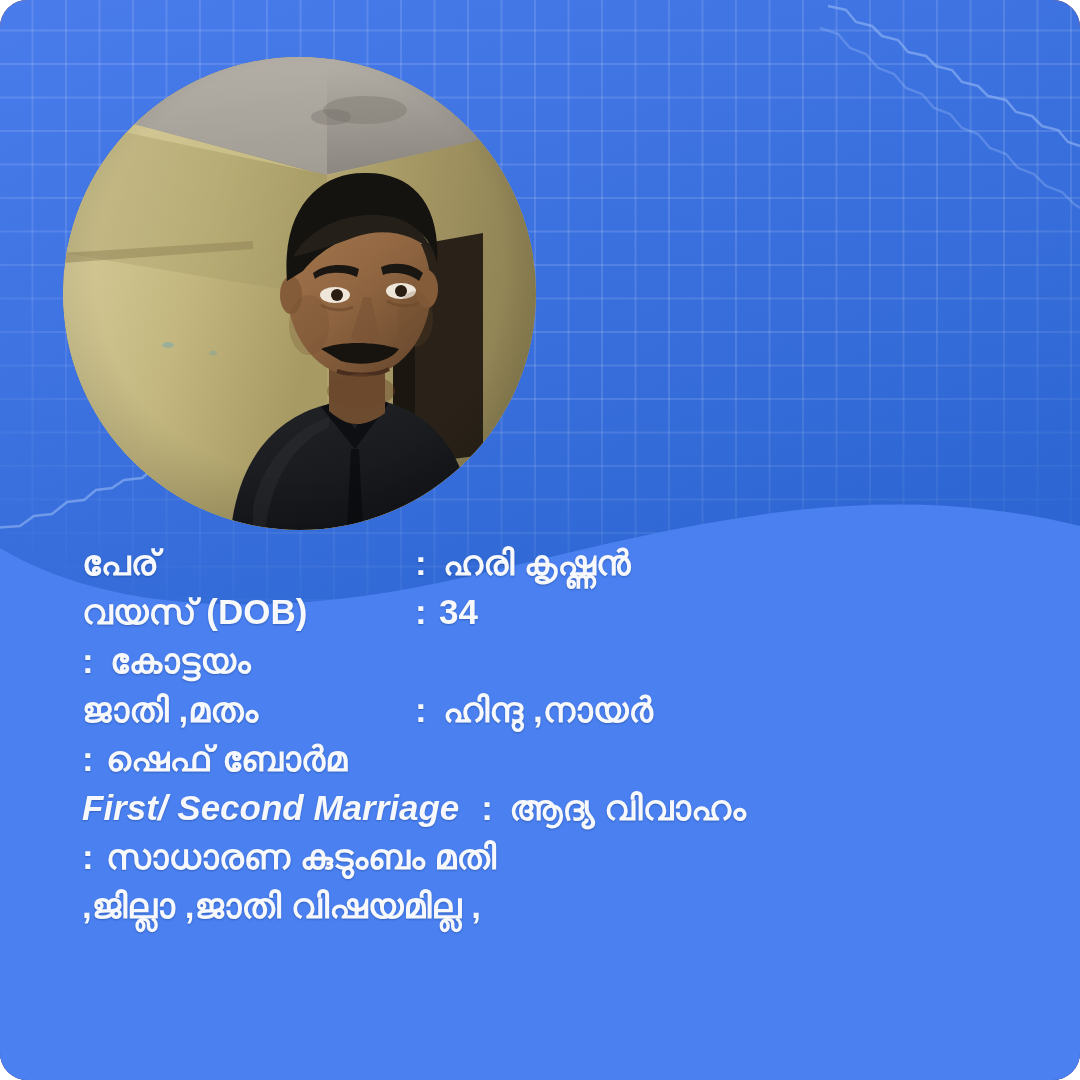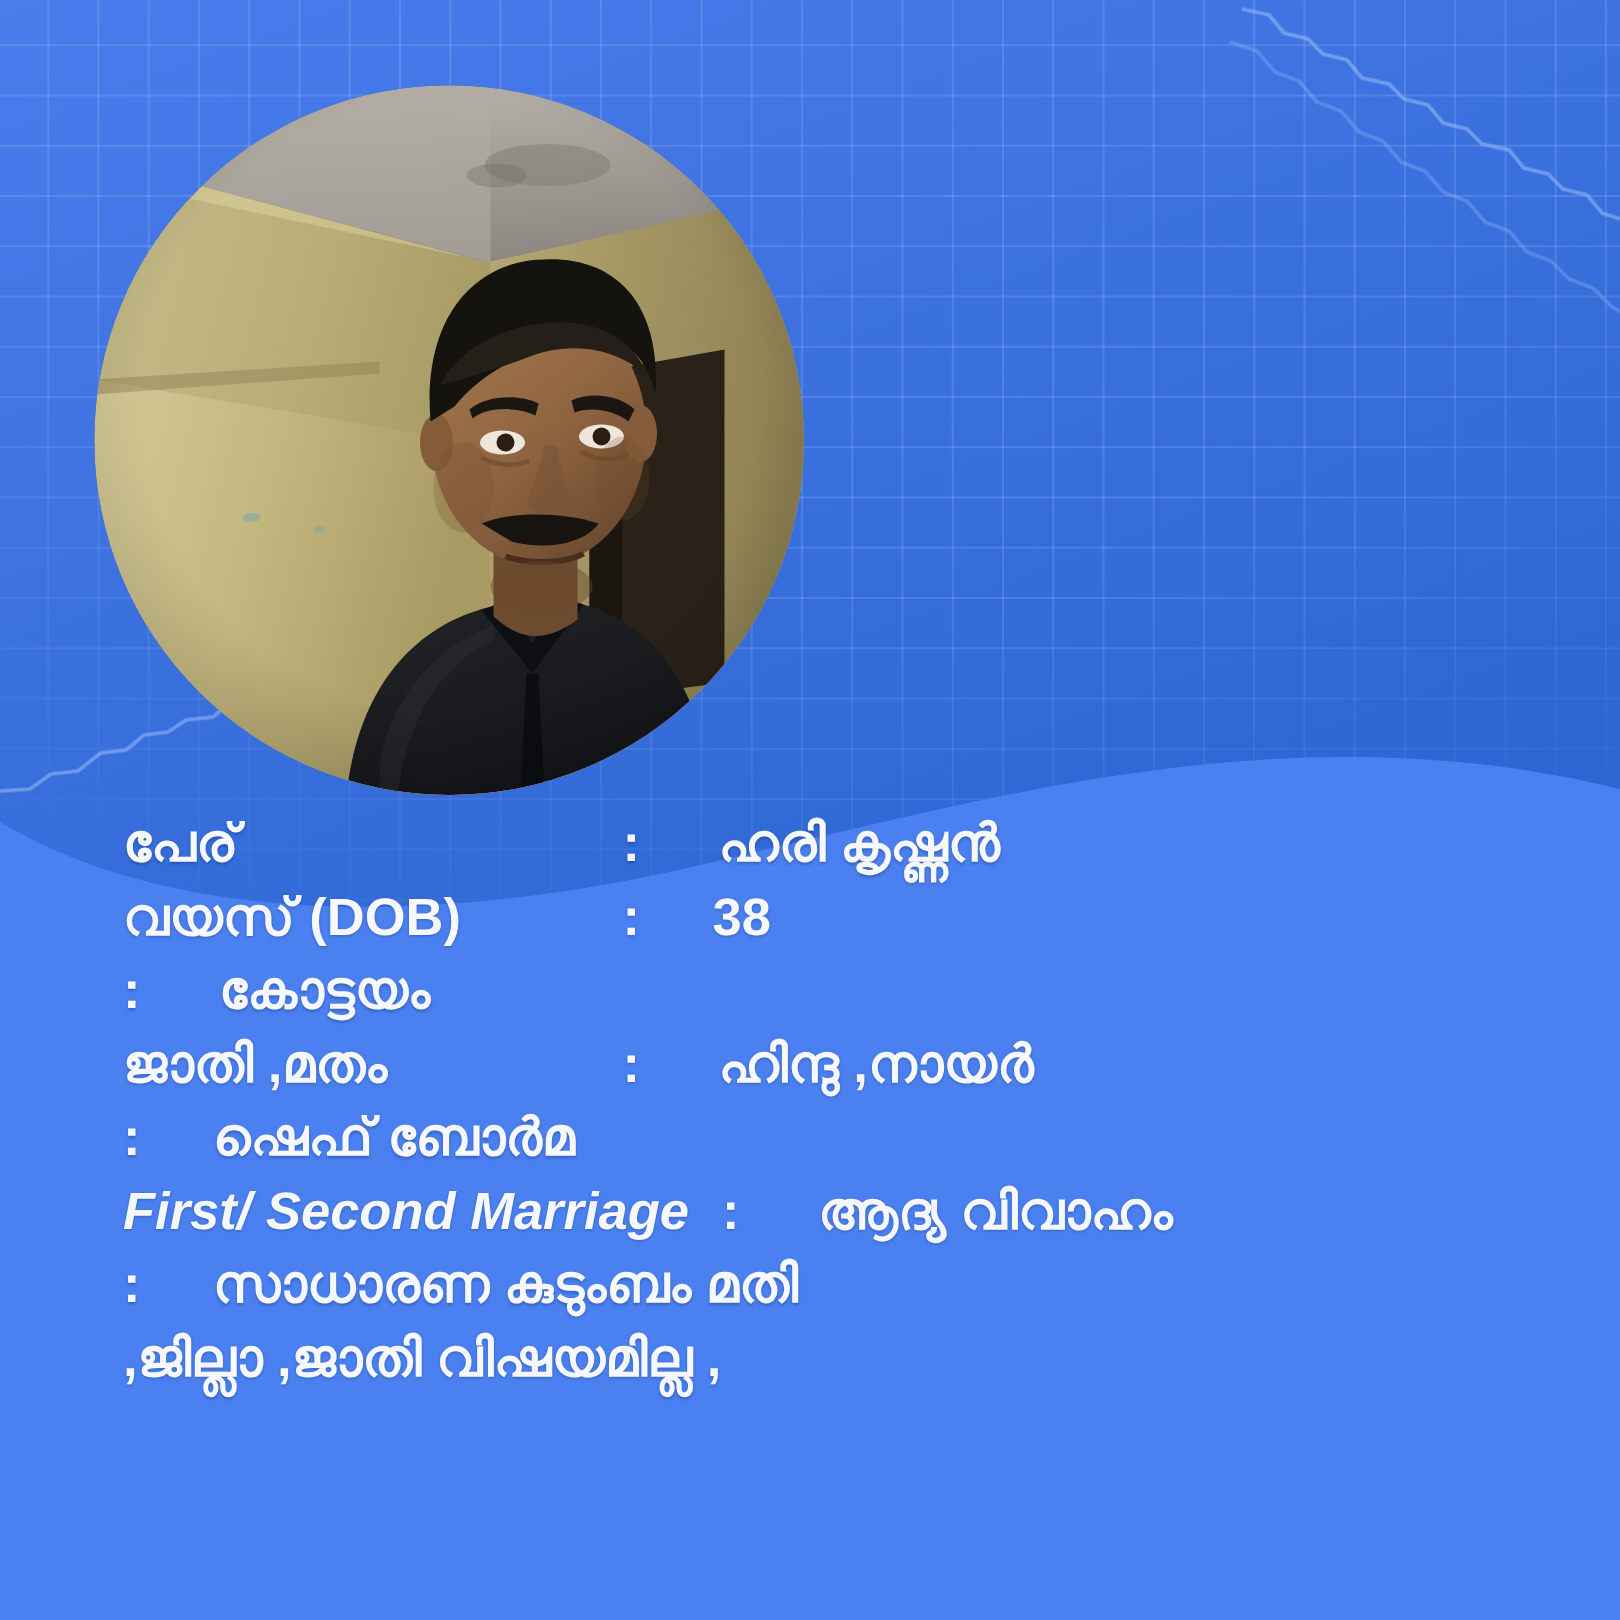--- a/index.html
+++ b/index.html
@@ -10,20 +10,21 @@
   }
 
   #card {
     position: relative;
     width: 1080px;
     height: 1080px;
     overflow: hidden;
     font-family: "Liberation Sans", "DejaVu Sans", sans-serif;
     background: #7f1d1d;
     user-select: none;
+    border-radius: 27px;
   }
 
   
   .bg-base {
     position: absolute;
     inset: 0;
     background: linear-gradient(160deg, #4a7cec 0%, #2f68d4 55%, #2159c6 100%);
   }
 
   .bg-grid {
@@ -112,21 +113,20 @@
   }
 
   .row .colon {
     flex: 0 0 auto;
     width: 22px;
   }
 
   .row .value {
     flex: 0 1 auto;
     padding-left: 6px;
-    margin-left: 36px;
   }
 
   .row.tight .value {
     padding-left: 2px;
   }
 
   .continuation {
     white-space: nowrap;
   }
 </style>
@@ -274,21 +274,21 @@
 
     <div class="row">
       <span class="label">പേര്</span>
       <span class="colon">:</span>
       <span class="value">ഹരി കൃഷ്ണൻ</span>
     </div>
 
     <div class="row tight">
       <span class="label">വയസ് (DOB)</span>
       <span class="colon">:</span>
-      <span class="value">38</span>
+      <span class="value">34</span>
     </div>
 
     <div class="row">
       <span class="colon">:</span>
       <span class="value">കോട്ടയം</span>
     </div>
 
     <div class="row">
       <span class="label">ജാതി ,മതം</span>
       <span class="colon">:</span>

